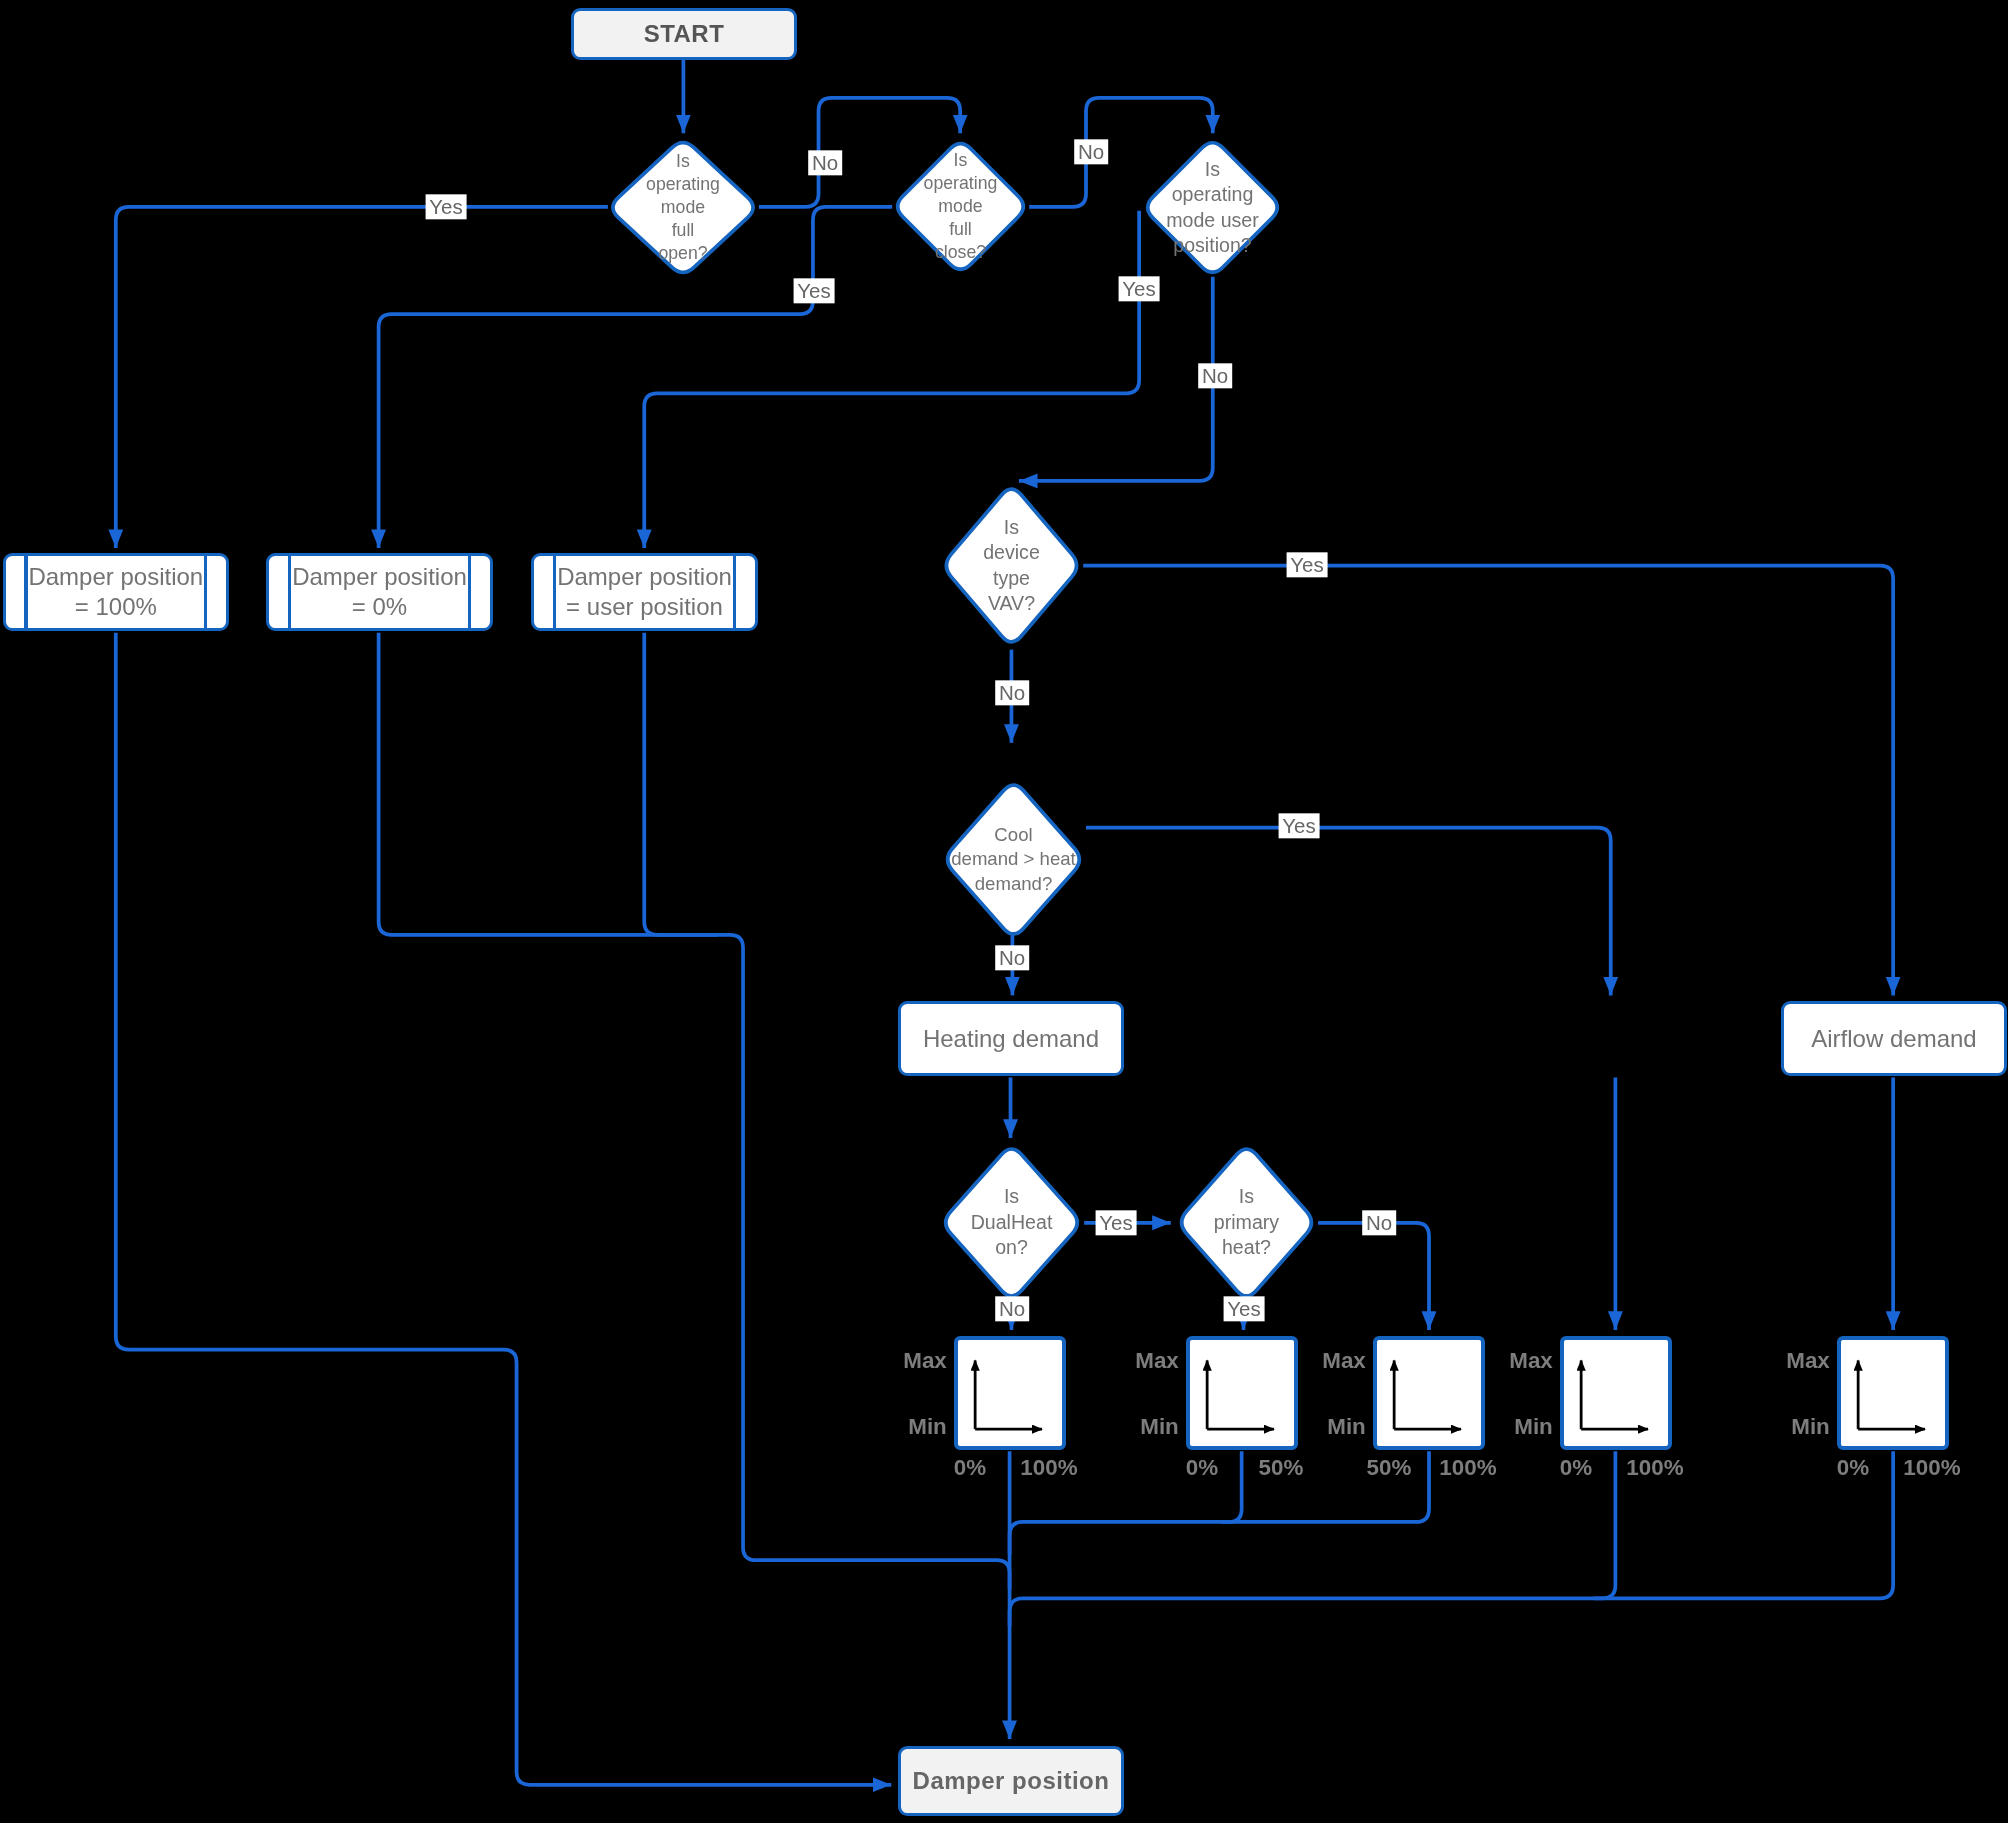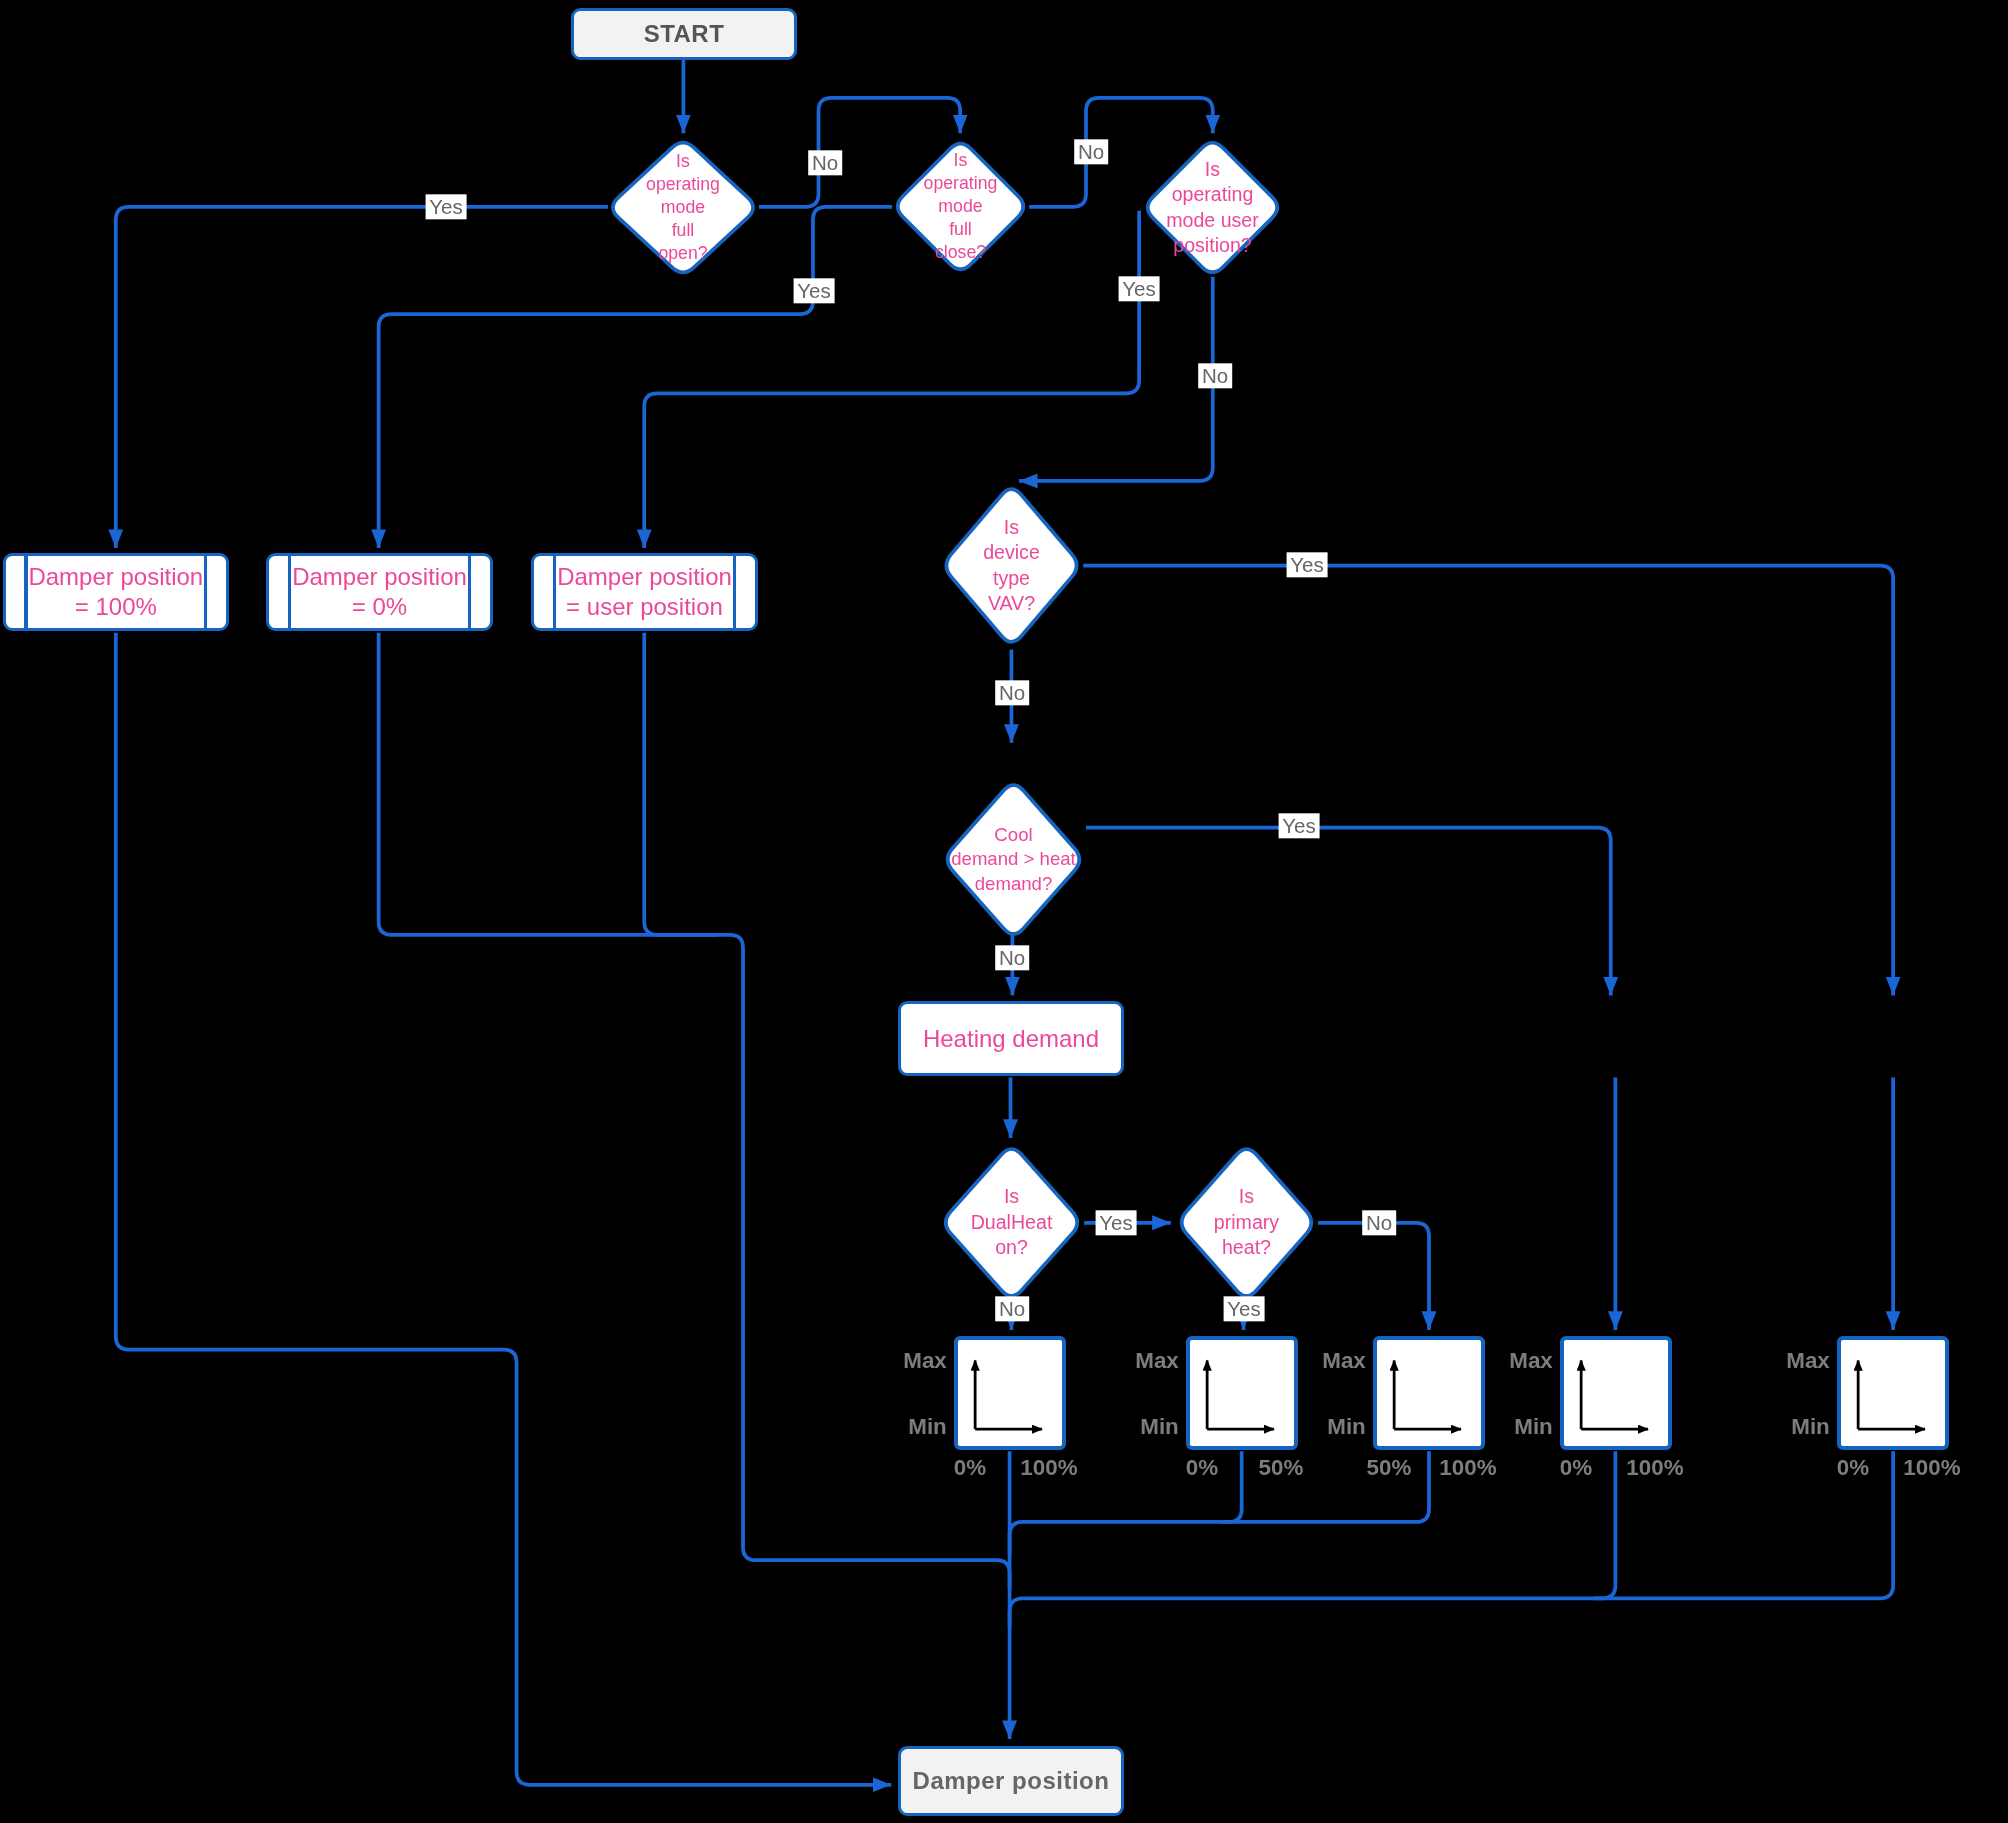--- a/index.html
+++ b/index.html
@@ -7,21 +7,21 @@
           font-family:"Liberation Sans", sans-serif;}
   .edges-svg{position:absolute;left:0;top:0;width:2008px;height:1823px;overflow:visible;}
 
   .node{position:absolute;box-sizing:border-box;display:flex;align-items:center;justify-content:center;}
   .rect-node{background:#fff;border:3.7px solid #1565C0;border-radius:9.3px;}
   .terminal-node{background:#F2F2F2;border:3.7px solid #1565C0;border-radius:9.3px;}
   .subproc-node{background:#fff;border:3.7px solid #1565C0;border-radius:9.3px;}
   .subproc-bar{position:absolute;top:0;bottom:0;width:3.7px;background:#1565C0;}
   .subproc-bar.l{left:18.6px;} .subproc-bar.r{right:18.6px;}
 
-  .node-label{white-space:pre-line;text-align:center;color:#ec4899;font-size:24px;line-height:1.25;}
+  .node-label{white-space:pre-line;text-align:center;color:#737373;font-size:24px;line-height:1.25;}
   .terminal-node .node-label{font-weight:bold;color:#555;font-size:24px;letter-spacing:0.5px;}
 
   .diamond{position:absolute;}
   .diamond svg{position:absolute;left:0;top:0;overflow:visible;}
   .diamond .node-label{position:absolute;left:0;top:0;right:0;bottom:0;display:flex;
        align-items:center;justify-content:center;font-size:19.6px;line-height:1.3;}
 
   .graphbox{position:absolute;box-sizing:border-box;background:#fff;border:4.7px solid #1565C0;border-radius:6px;}
   .graphbox svg{position:absolute;left:0;top:0;overflow:visible;}
   .axis-note{position:absolute;color:#7D7D7D;font-weight:bold;font-size:22.4px;white-space:nowrap;}
@@ -98,20 +98,23 @@
     <span class="subproc-bar r"></span>
     <span class="node-label">Damper position
 = user position</span>
   </div>
 
   <div class="node rect-node" style="left:898px;top:1001px;width:226px;height:75px;">
     <span class="node-label">Heating demand</span>
   </div>
 
 
+  <div class="node rect-node" style="left:1781px;top:1001px;width:226px;height:75px;">
+    <span class="node-label">Airflow demand</span>
+  </div>
 
   <div class="node terminal-node" style="left:898px;top:1746px;width:226px;height:70px;">
     <span class="node-label" style="color:#666;">Damper position</span>
   </div>
 
   <div class="diamond" style="left: 600px; top: 130px; width: 166px; height: 155px;">
       <svg width="166" height="155" viewBox="0 0 178 166">
         <path d="M 129.5 45.5 L 158.2598292157093 72.12947149602712 Q 170 83 158.2598292157093 93.87052850397288 L 100.74017078429071 147.12947149602712 Q 89 158 77.25982921570929 147.12947149602712 L 19.74017078429071 93.87052850397288 Q 8 83 19.74017078429071 72.12947149602712 L 77.25982921570929 18.870528503972878 Q 89 8 100.74017078429071 18.870528503972878 Z" fill="#FFFFFF" stroke="#1565C0" stroke-width="4"></path>
       </svg>
     <div class="node-label" style="font-size:17.7px;">Is

